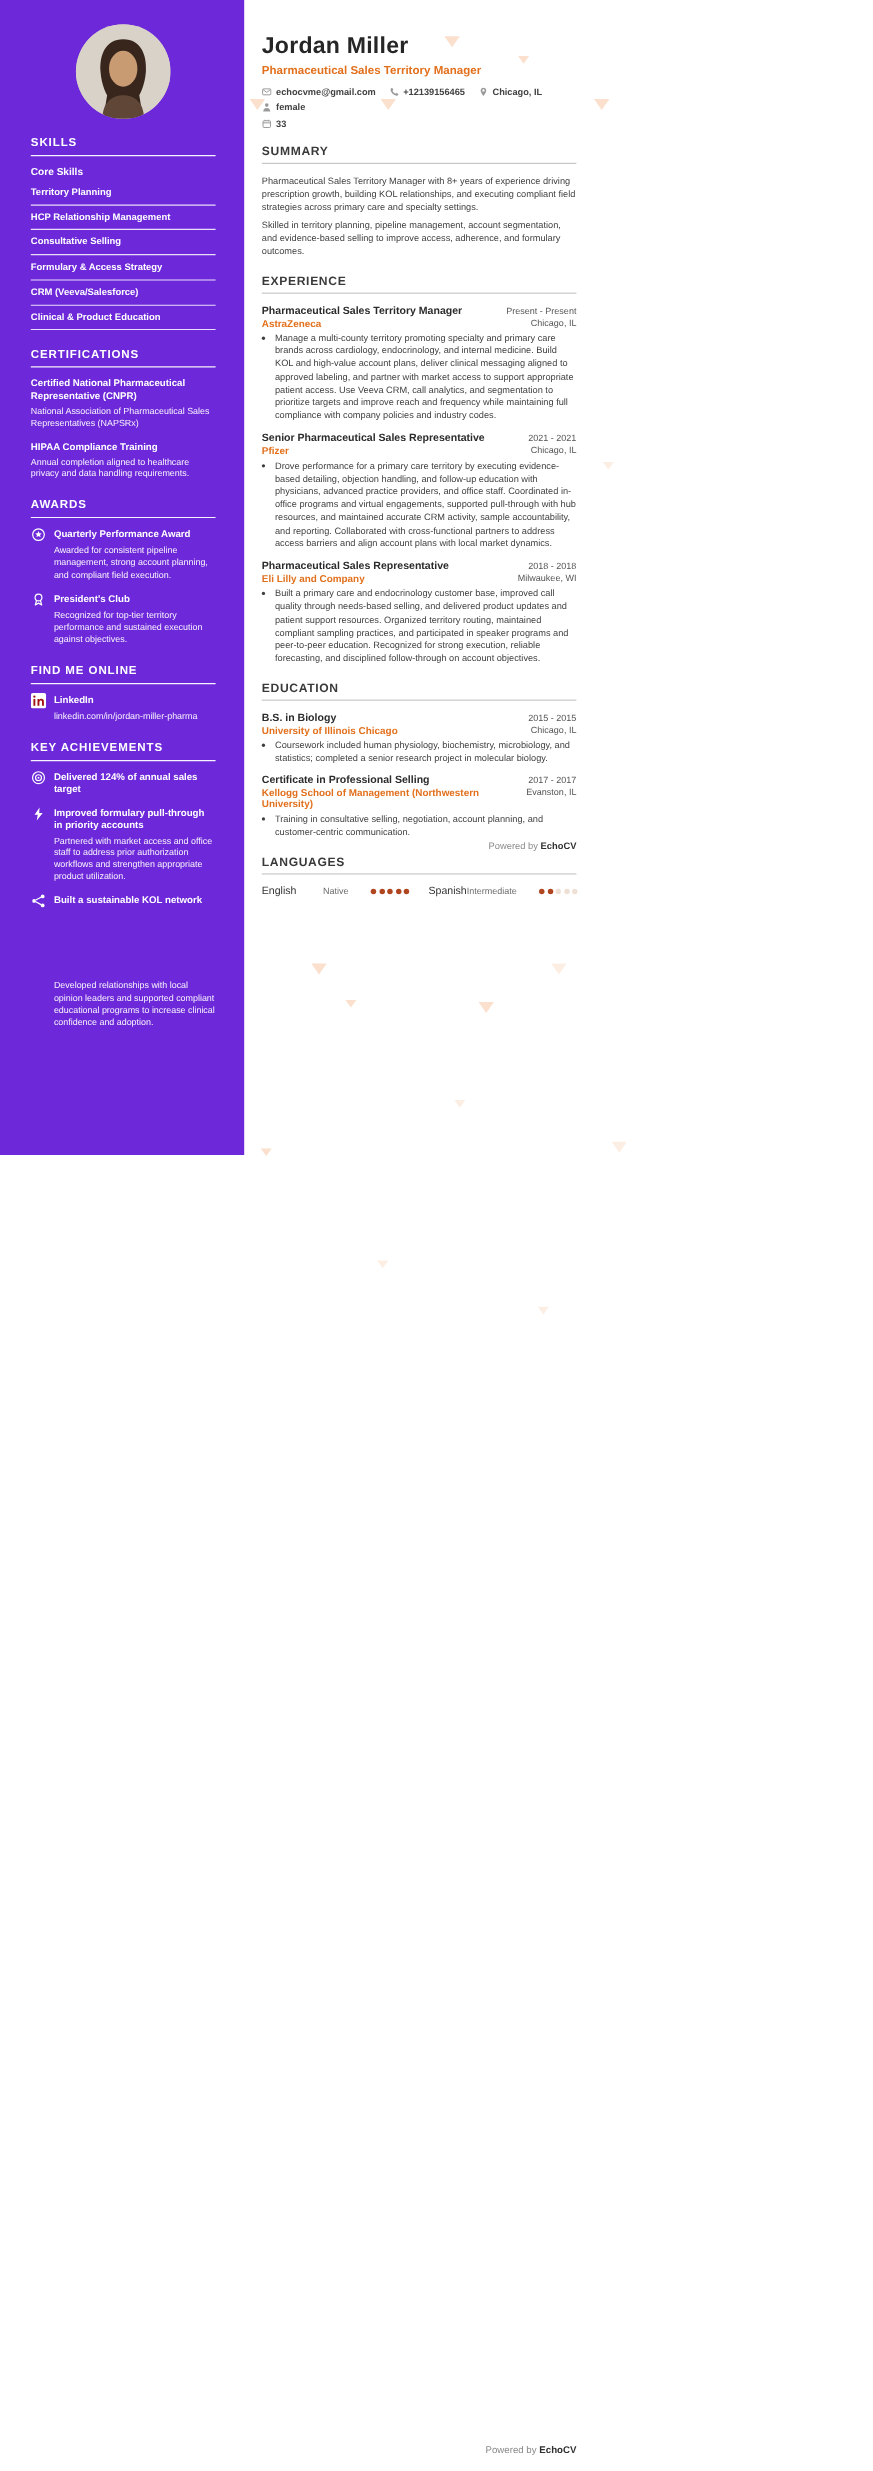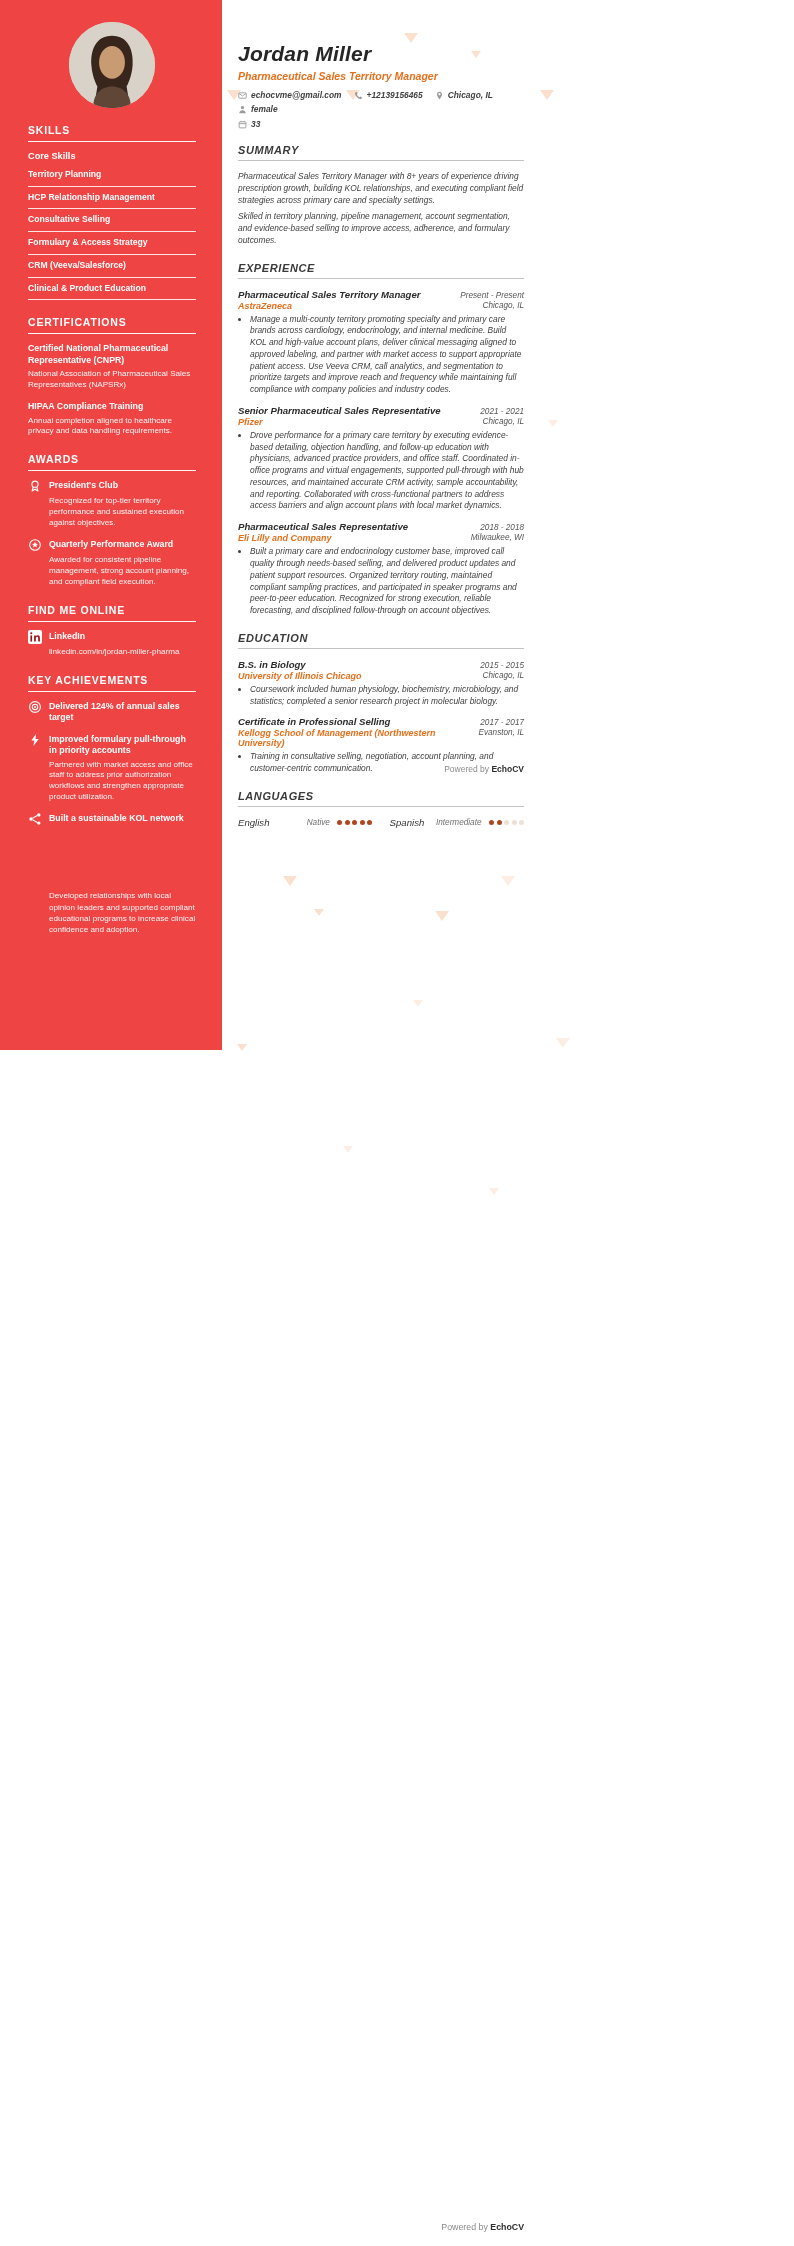--- a/index.html
+++ b/index.html
@@ -9,21 +9,21 @@
 
   
   .tri { position:absolute; width:0; height:0;
          border-left:7px solid transparent; border-right:7px solid transparent;
          border-top:10px solid #F0A266; opacity:.33; }
   .tri.s { border-left-width:5px; border-right-width:5px; border-top-width:7px; }
   .tri.light { opacity:.18; }
 
   
   .sidebar { position:absolute; left:0; top:0; width:222px; height:1050px;
-             background:#ef4444; color:#fff; padding:22px 26px 0 28px; }
+             background:#6d28d9; color:#fff; padding:22px 26px 0 28px; }
   .photo { width:86px; height:86px; border-radius:50%; overflow:hidden; margin:0 auto 10px; background:#d8d2c8; }
   .photo svg { display:block; width:100%; height:100%; }
   .sb-h { font-size:10.5px; font-weight:700; letter-spacing:.8px; color:#fff;
           padding-bottom:5px; border-bottom:1.5px solid rgba(255,255,255,.95);
           margin-top:16px; margin-bottom:9px; }
   .sb-sub { font-size:9.2px; font-weight:700; margin-bottom:3px; }
   .skill-list { list-style:none; }
   .skill-list li { font-size:8.6px; font-weight:700; padding:5px 0 6px;
                    border-bottom:1px solid rgba(255,255,255,.85); line-height:1.25; }
   .cert-item { margin-bottom:10px; }
@@ -33,21 +33,21 @@
   .sb-item-head { display:flex; align-items:flex-start; gap:7px; margin-bottom:3px; }
   .sb-ico { flex:0 0 14px; width:14px; height:14px; margin-top:-1px; }
   .sb-ico svg { display:block; width:14px; height:14px; }
   .sb-item-title { font-size:8.8px; font-weight:700; line-height:1.3; }
   .sb-item .sb-desc, .sb-url { padding-left:21px; }
   .sb-url { font-size:8.1px; line-height:1.35; color:rgba(255,255,255,.95); }
   .overflow-text { margin-top:64px; padding-left:21px; font-size:8.1px; line-height:1.4;
                    color:rgba(255,255,255,.95); }
 
   
-  .main { position:absolute; left:238px; top:16px; width:286px; padding-top:26px; color:#3f3f3f;font-style:italic; }
+  .main { position:absolute; left:238px; top:4px; width:286px; padding-top:26px; color:#3f3f3f; }
   .name { font-size:21px; font-weight:700; color:#262626; letter-spacing:.2px; }
   .job-title { font-size:10.5px; font-weight:700; color:#E2701D; margin-top:4px; }
   .contact-row { display:flex; flex-wrap:wrap; align-items:center; column-gap:12px; row-gap:4px; margin-top:8px; }
   .contact-row.second { margin-top:5px; }
   .contact-item { display:flex; align-items:center; gap:4px; font-size:8.4px; font-weight:600; color:#424242; }
   .c-ico { width:9px; height:9px; display:inline-block; }
   .c-ico svg { display:block; width:9px; height:9px; }
 
   .section { margin-top:15px; }
   .sec-h { font-size:11px; font-weight:600; letter-spacing:.6px; color:#3a3a3a;
@@ -60,21 +60,21 @@
   .entry-dates { font-size:8.2px; color:#555; white-space:nowrap; }
   .entry-row2 { display:flex; justify-content:space-between; align-items:flex-start; margin-top:1px; }
   .entry-org { font-size:9px; font-weight:600; color:#E2701D; }
   .entry-loc { font-size:8.2px; color:#555; white-space:nowrap; }
   .bullets { margin-top:3px; padding-left:12px; }
   .bullets li { font-size:8.4px; line-height:1.4; color:#3e3e3e; margin-bottom:1px; }
 
   .lang-row { display:flex; justify-content:space-between; align-items:flex-start; margin-top:2px; }
   .lang-group { display:flex; align-items:center; justify-content:space-between; width:47%; }
   .lang-name { font-size:9.6px; color:#333; }
-  .lang-right { display:flex; align-items:center; gap:5px; }
+  .lang-right { display:flex; align-items:center; gap:18px; }
   .lang-level { font-size:8.2px; color:#6e6e6e; }
   .dots { display:flex; align-items:center; }
   .dot { width:5px; height:5px; border-radius:50%; background:#EFE0D5; margin-left:2.5px; display:inline-block; }
   .dot.filled { background:#B0461F; }
 
   .page-footer { position:absolute; left:238px; top:764px; width:286px; text-align:right;
                  font-size:8.5px; color:#8a8a8a; }
   .bottom-footer { position:absolute; left:238px; top:2222px; width:286px; text-align:right;
                    font-size:8.8px; color:#8a8a8a; }
   .brand-strong { color:#2f2f2f; font-weight:700; }
@@ -135,39 +135,39 @@
         <div class="cert-desc">Annual completion aligned to healthcare privacy and data handling requirements.</div>
       </div>
     </section>
 
     <section>
       <h2 class="sb-h">AWARDS</h2>
       <div class="sb-item">
         <div class="sb-item-head">
           <span class="sb-ico">
             <svg viewBox="0 0 14 14">
+                <circle cx="7" cy="7" r="5.3" fill="none" stroke="#fff" stroke-width="1.1"></circle>
+                <path d="M7 3.8 L7.9 5.7 L10 5.9 L8.4 7.3 L8.9 9.4 L7 8.3 L5.1 9.4 L5.6 7.3 L4 5.9 L6.1 5.7 Z" fill="#fff"></path>
+              </svg>
+          </span>
+          <span class="sb-item-title">Quarterly Performance Award</span>
+        </div>
+        <div class="sb-desc">Awarded for consistent pipeline management, strong account planning, and compliant field execution.</div>
+      </div>
+      <div class="sb-item">
+        <div class="sb-item-head">
+          <span class="sb-ico">
+            <svg viewBox="0 0 14 14">
                 <circle cx="7" cy="5.2" r="3.1" fill="none" stroke="#fff" stroke-width="1.1"></circle>
                 <path d="M5.3 7.8 L4.1 12 L7 10.3 L9.9 12 L8.7 7.8" fill="none" stroke="#fff" stroke-width="1.1" stroke-linejoin="round"></path>
               </svg>
           </span>
           <span class="sb-item-title">President's Club</span>
         </div>
         <div class="sb-desc">Recognized for top-tier territory performance and sustained execution against objectives.</div>
-      </div>
-      <div class="sb-item">
-        <div class="sb-item-head">
-          <span class="sb-ico">
-            <svg viewBox="0 0 14 14">
-                <circle cx="7" cy="7" r="5.3" fill="none" stroke="#fff" stroke-width="1.1"></circle>
-                <path d="M7 3.8 L7.9 5.7 L10 5.9 L8.4 7.3 L8.9 9.4 L7 8.3 L5.1 9.4 L5.6 7.3 L4 5.9 L6.1 5.7 Z" fill="#fff"></path>
-              </svg>
-          </span>
-          <span class="sb-item-title">Quarterly Performance Award</span>
-        </div>
-        <div class="sb-desc">Awarded for consistent pipeline management, strong account planning, and compliant field execution.</div>
       </div>
     </section>
 
     <section>
       <h2 class="sb-h">FIND ME ONLINE</h2>
       <div class="sb-item">
         <div class="sb-item-head">
           <span class="sb-ico">
             <svg viewBox="0 0 14 14">
                 <rect width="14" height="14" rx="2" fill="#fff"></rect>

